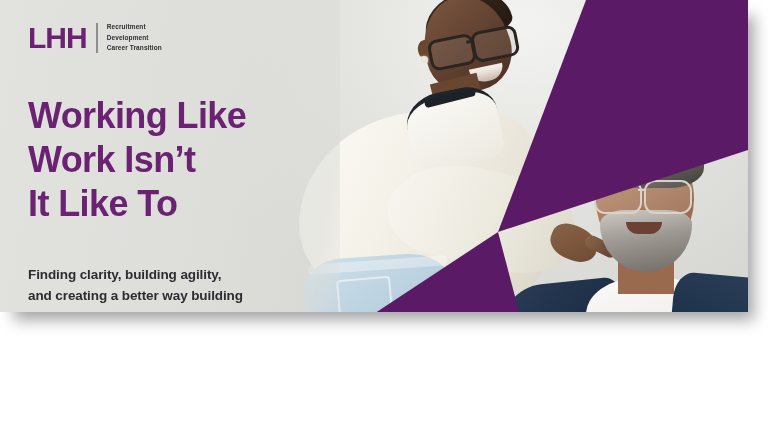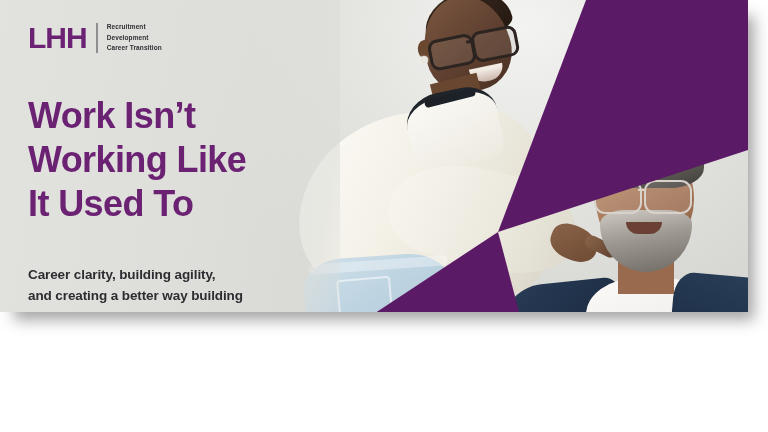--- a/index.html
+++ b/index.html
@@ -365,24 +365,24 @@
       <div class="logo-mark">LHH</div>
       <div class="logo-divider"></div>
       <div class="logo-tag">
         <div>Recruitment</div>
         <div>Development</div>
         <div>Career Transition</div>
       </div>
     </div>
 
     <div class="headline">
+      <div>Working Like</div>
       <div>Work Isn’t</div>
-      <div>Working Like</div>
-      <div>It Used To</div>
+      <div>It Like To</div>
     </div>
 
     <div class="subhead">
-      <div>Career clarity, building agility,</div>
+      <div>Finding clarity, building agility,</div>
       <div>and creating a better way building</div>
     </div>
 
   </div>
 </div>
 
 </body></html>

